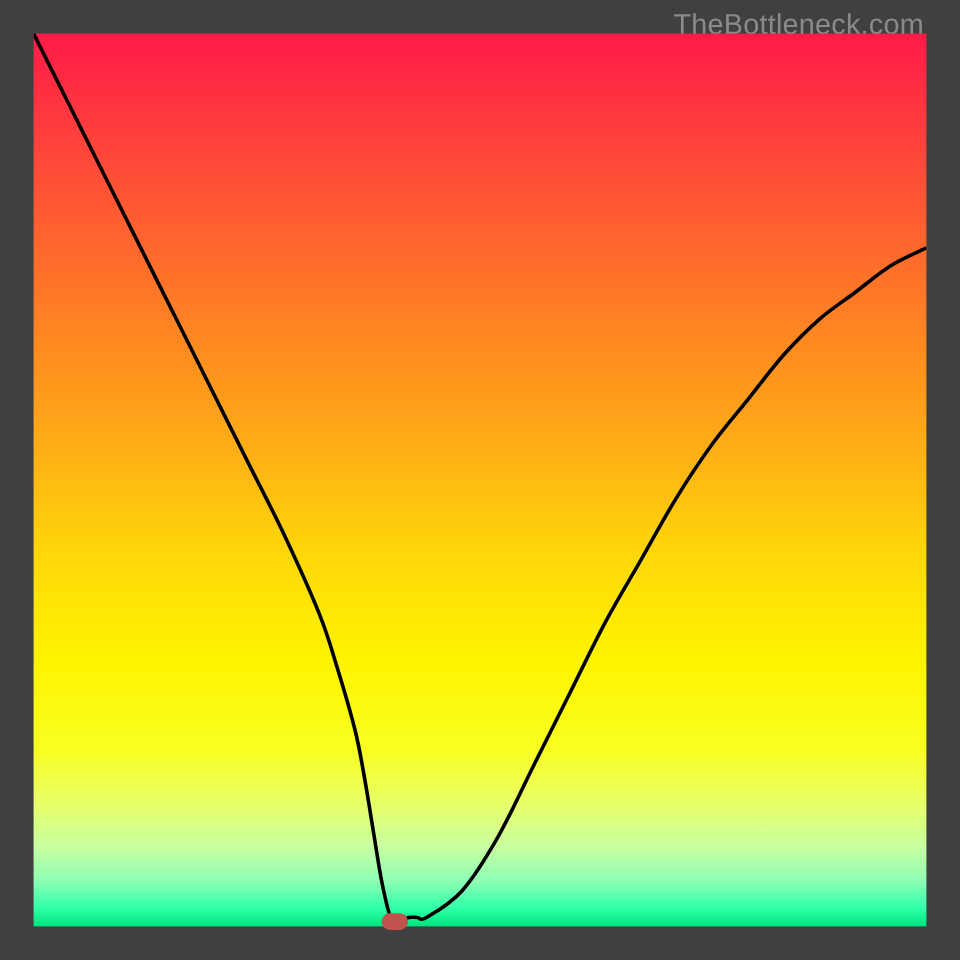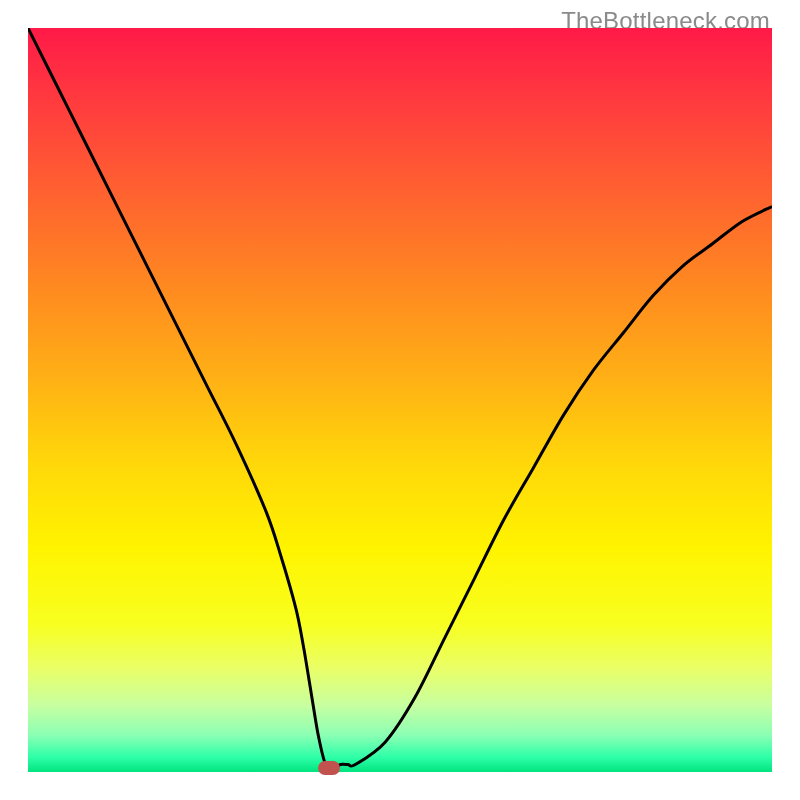--- a/index.html
+++ b/index.html
@@ -8,21 +8,21 @@
     width: 800px;
     height: 800px;
     background: #000000;
     overflow: hidden;
     font-family: Arial, Helvetica, sans-serif;
   }
   .frame {
     position: relative;
     width: 800px;
     height: 800px;
-    background: #ffffff;
+    background: #404040;
   }
   .plot {
     position: absolute;
     left: 28px;
     top: 28px;
     width: 744px;
     height: 744px;
     background: linear-gradient(
       to bottom,
       #ff1a48 0%,

